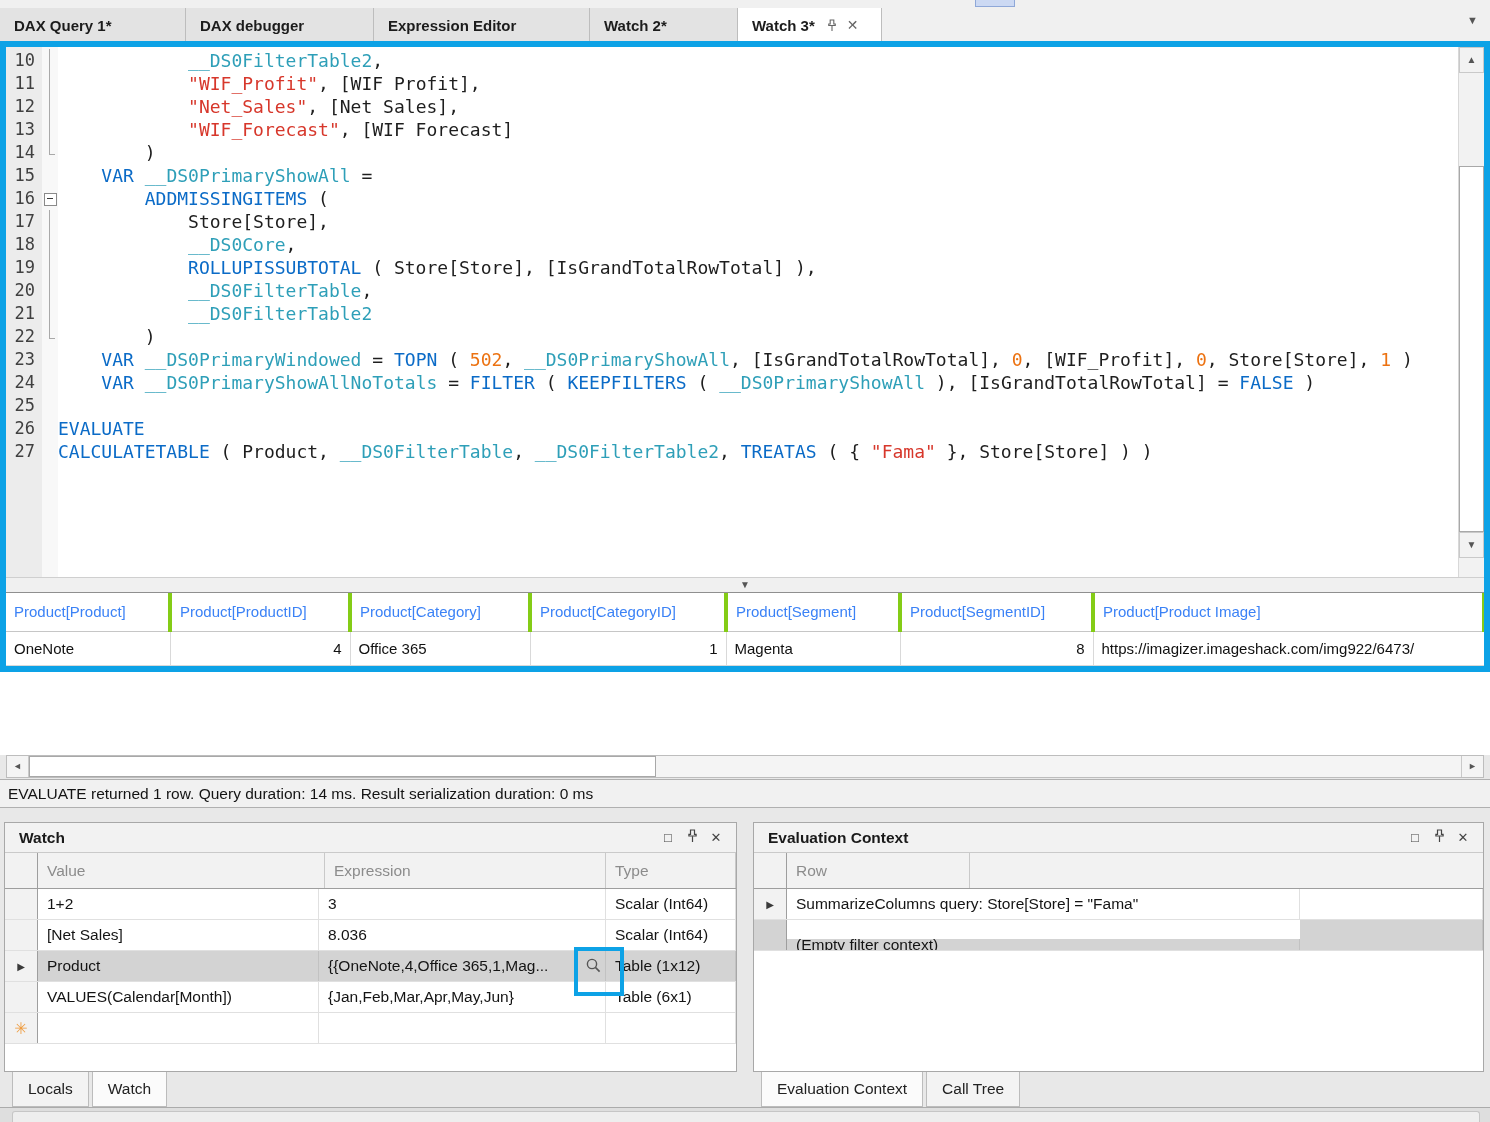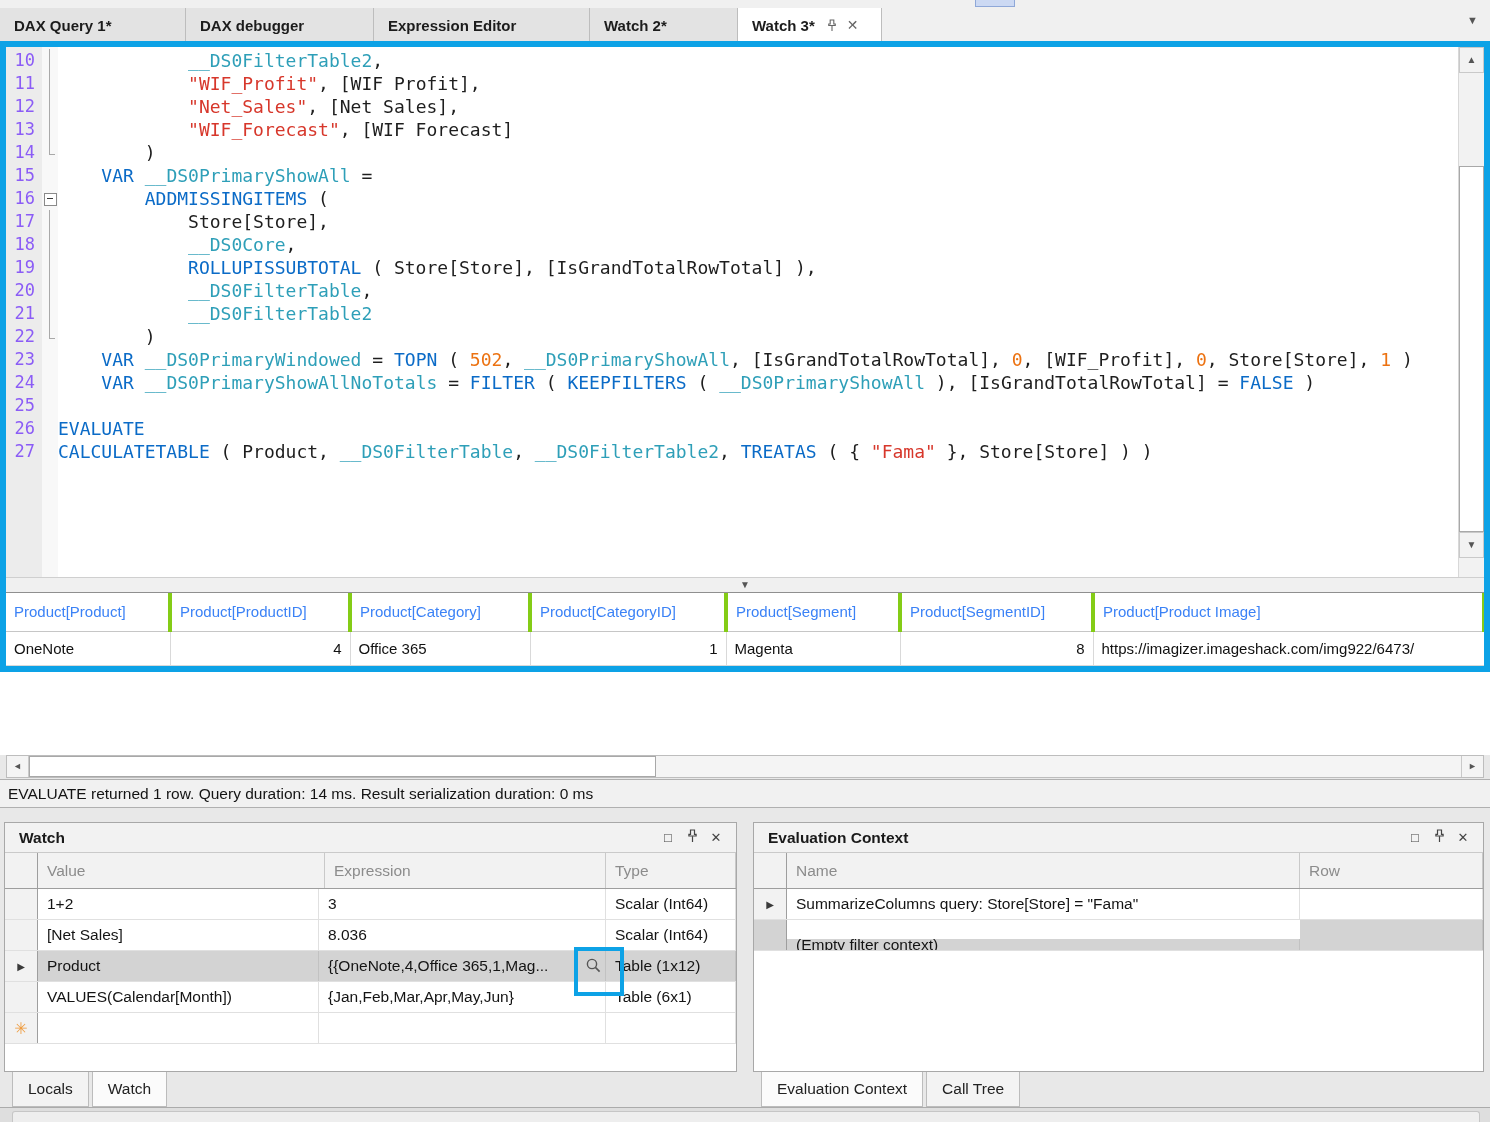--- a/index.html
+++ b/index.html
@@ -23,21 +23,21 @@
   
   #annotation-editor-frame { position:absolute; left:0; top:41px; width:1490px; height:631px; border:6px solid #0da2e6; z-index:9; pointer-events:none; }
   #annotation-magnifier-frame { position:absolute; left:574px; top:947px; width:50px; height:49px; border:4px solid #0da2e6; z-index:9; pointer-events:none; }
 
   
   #editor { position:absolute; left:6px; top:47px; width:1478px; height:530px; background:#ffffff; overflow:hidden; }
   #gutter-bg { position:absolute; left:0; top:0; width:36px; height:530px; background:#ececec; }
   #fold-bg { position:absolute; left:36px; top:0; width:16px; height:530px; background:#f8f8f8; }
   #code { position:absolute; left:0; top:2px; width:1452px; }
   .code-line { display:flex; height:23px; line-height:23px; font-family:"DejaVu Sans Mono", monospace; font-size:18px; white-space:pre; }
-  .gutter { flex:0 0 36px; text-align:right; padding-right:7px; color:#8b5cf6; font-size:17px; }
+  .gutter { flex:0 0 36px; text-align:right; padding-right:7px; color:#404040; font-size:17px; }
   .fold { flex:0 0 16px; position:relative; }
   .fold.v::before { content:""; position:absolute; left:7px; top:0; bottom:0; border-left:1px solid #a9a9a9; }
   .fold.c::before { content:""; position:absolute; left:7px; top:0; height:13px; width:5px; border-left:1px solid #a9a9a9; border-bottom:1px solid #a9a9a9; }
   .fold.box::before { content:""; position:absolute; left:2px; top:6px; width:11px; height:11px; border:1px solid #8a8a8a; background:#fff; }
   .fold.box::after { content:""; position:absolute; left:5px; top:11px; width:6px; border-top:1px solid #3a3a3a; }
   .code-text { flex:1 1 auto; color:#1e1e1e; }
   .tok-pln { color:#1e1e1e; }
   .tok-kw  { color:#0b6bc7; }
   .tok-var { color:#2e9fb8; }
   .tok-str { color:#d7372b; }
@@ -304,21 +304,20 @@
       <span class="win-btn">□</span>
       <span class="win-btn"><svg width="11" height="14" viewBox="0 0 11 14">
             <path d="M3.5 1h4v4.4h1.6v1.6H1.9V5.4h1.6z" fill="none" stroke="#444" stroke-width="1.2"></path>
             <line x1="5.5" y1="7.2" x2="5.5" y2="13" stroke="#444" stroke-width="1.2"></line>
           </svg></span>
       <span class="win-btn">✕</span>
     </div>
     <div class="grid" id="eval-grid">
         <div class="g-header">
           <div class="cell rowhdr" style="flex: 0 0 33px;"></div>
-          <div class="cell" style="flex: 0 0 513px;">Name</div>
           <div class="cell" style="flex: 0 0 183px;">Row</div>
         </div>
         <div class="g-row">
           <div class="cell rowhdr" style="flex: 0 0 33px;">
             <span class="expander">▶</span>
           </div>
           <div class="cell" style="flex: 0 0 513px;">
             <span>SummarizeColumns query: Store[Store] = "Fama"</span>
           </div>
           <div class="cell" style="flex: 0 0 183px;"></div>

